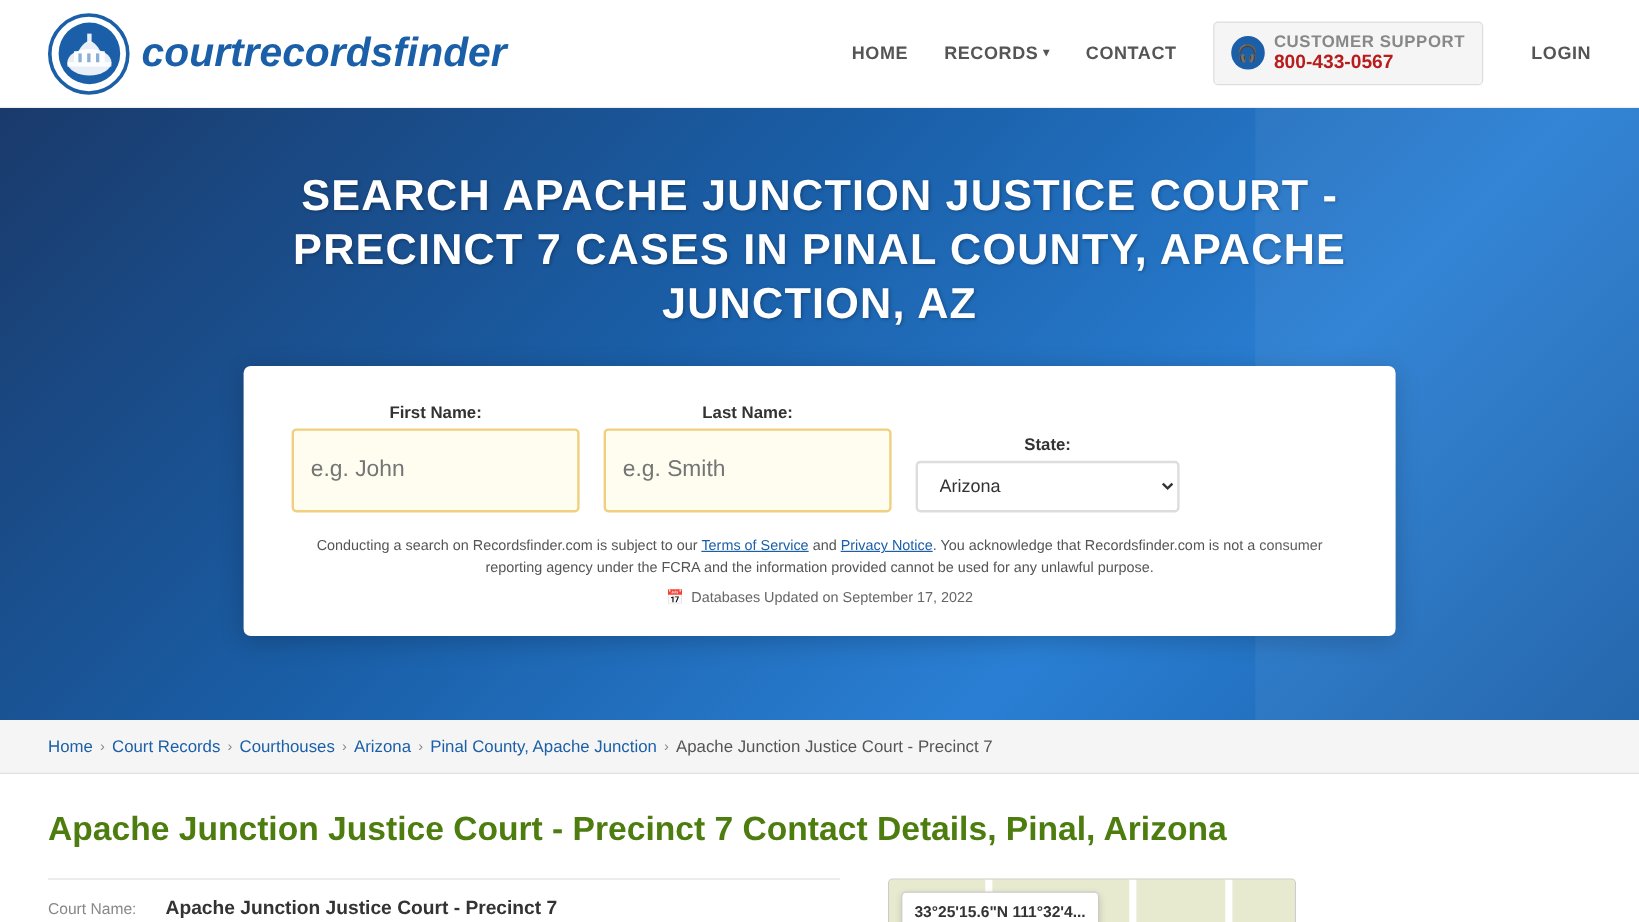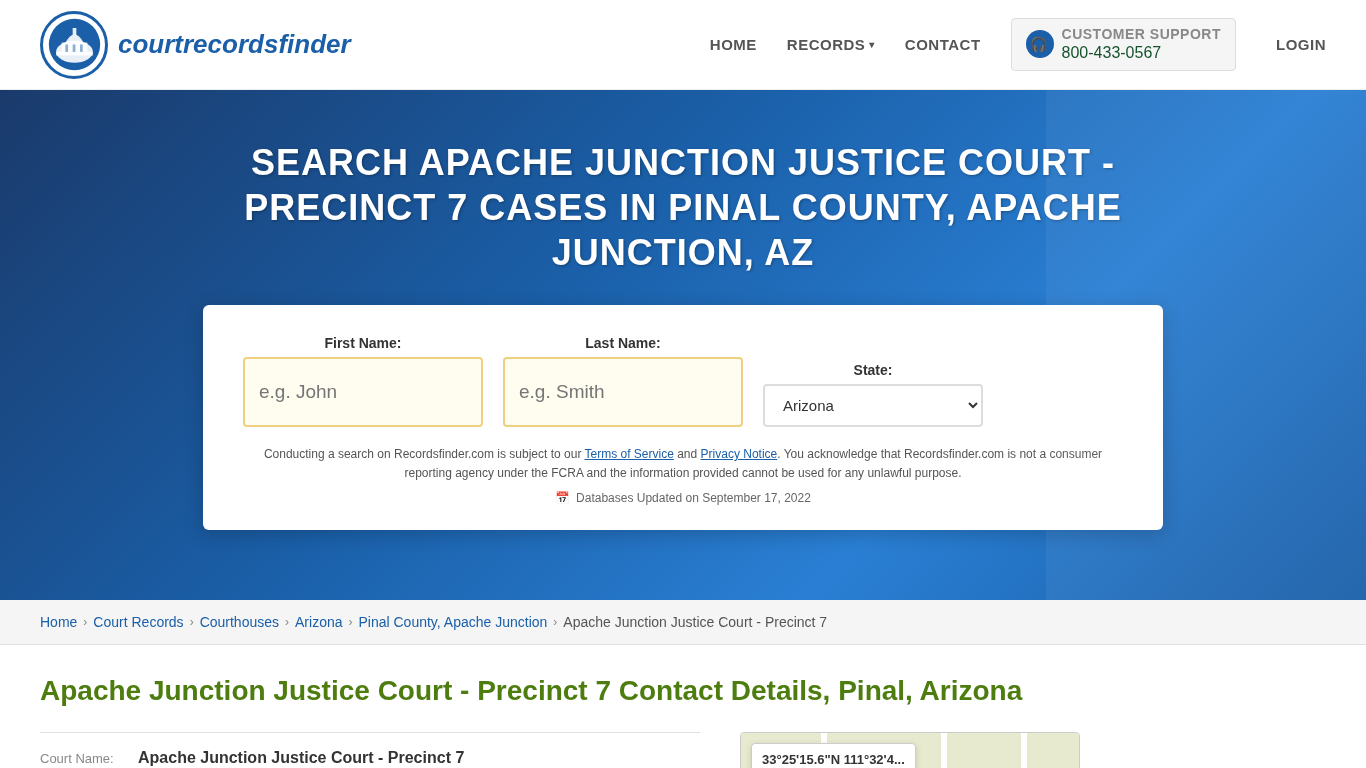--- a/index.html
+++ b/index.html
@@ -29,21 +29,21 @@
       align-items: center;
       justify-content: center;
       background: #fff;
       overflow: hidden;
     }
     .logo-circle svg {
       width: 55px;
       height: 55px;
     }
     .logo-text {
-      font-size: 26px;
+      font-size: 34px;
       font-weight: 400;
       color: #1a5fa8;
       font-style: italic;
     }
     .logo-text span {
       font-weight: 700;
       color: #1a5fa8;
     }
     .nav {
       display: flex;
@@ -90,22 +90,22 @@
       line-height: 1.3;
     }
     .support-label {
       font-size: 14px;
       color: #888;
       font-weight: 600;
       letter-spacing: 0.5px;
     }
     .support-number {
       font-size: 16px;
-      font-weight: 400;
-      color: #14532d;
+      font-weight: 700;
+      color: #b91c1c;
     }
     .login-btn {
       font-size: 15px;
       font-weight: 600;
       color: #555;
       cursor: pointer;
       margin-left: 10px;
     }
 
     

